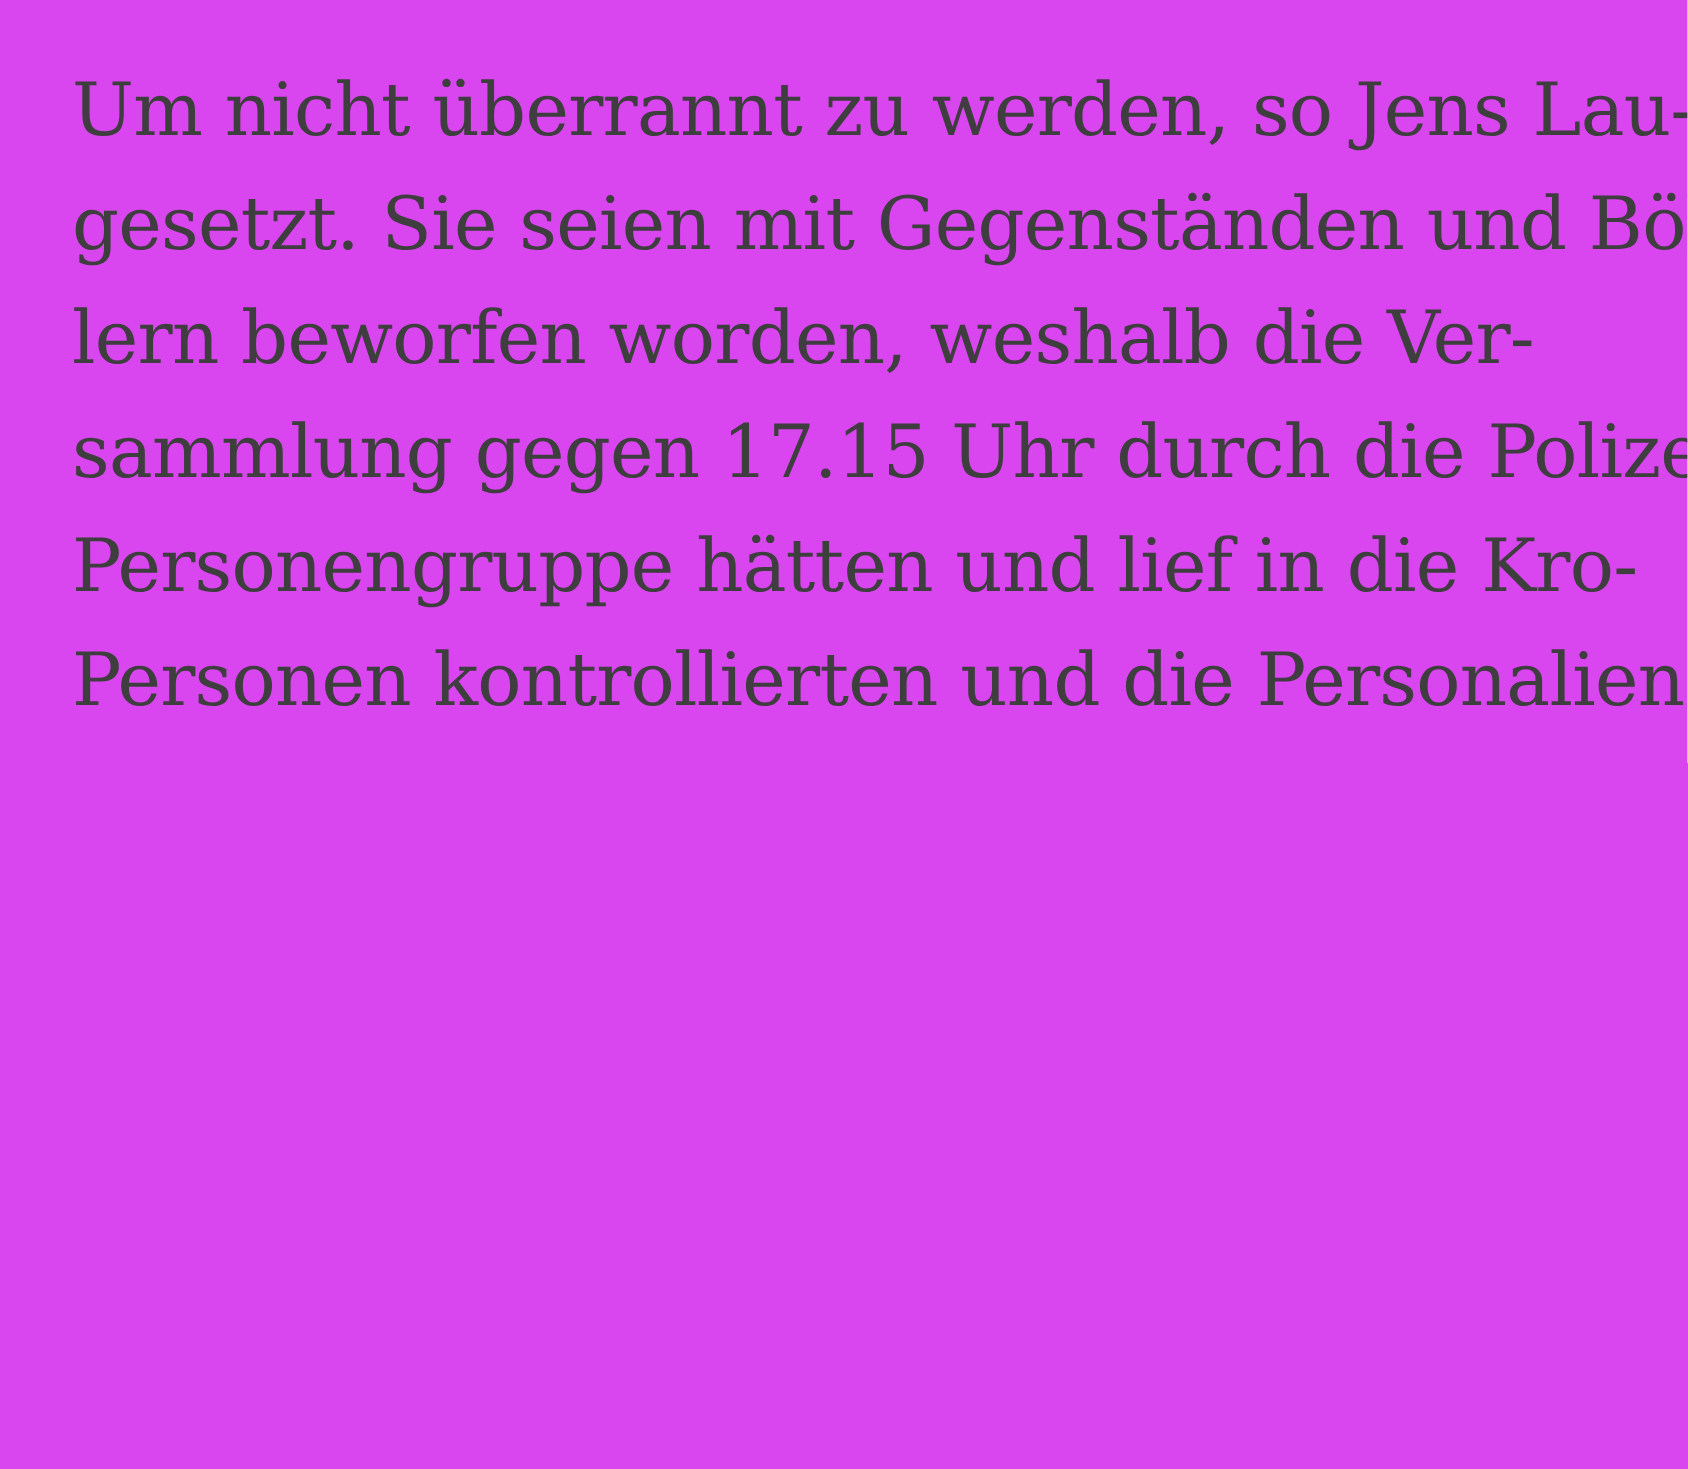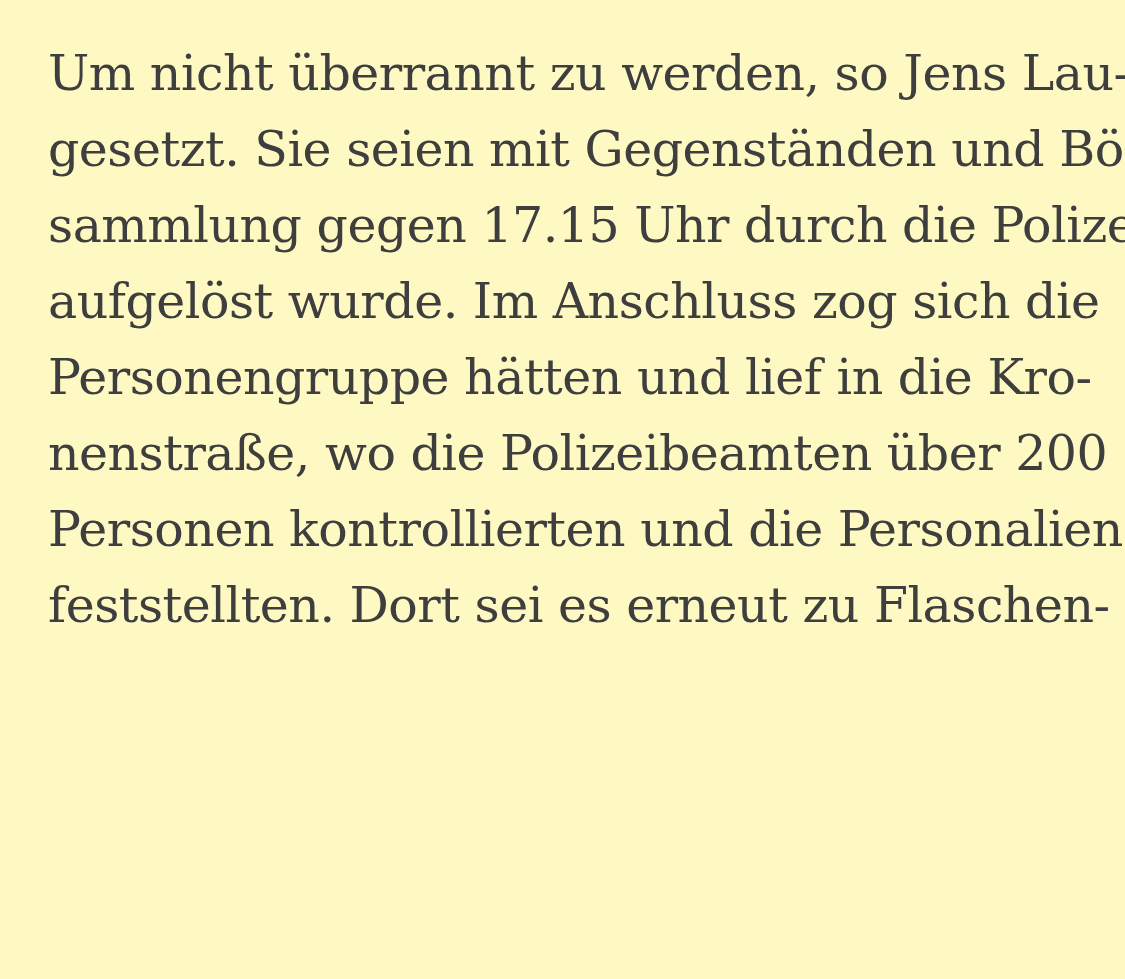--- a/index.html
+++ b/index.html
@@ -4,21 +4,21 @@
 <style>
   html, body {
     margin: 0;
     padding: 0;
     background: #ffffff;
   }
   .page {
     position: relative;
     width: 1125px;
     height: 979px;
-    background: #fef9c3;
+    background: #d946ef;
     overflow: hidden;
   }
   .article-text {
     position: absolute;
     left: 48px;
     top: 36px;
     width: 1065px;
     font-family: "DejaVu Serif", "Liberation Serif", serif;
     font-size: 49px;
     line-height: 76px;
@@ -31,20 +31,18 @@
     height: 76px;
   }
 </style>
 </head>
 <body>
 
 <div class="page">
   <div class="article-text">
     <div class="text-line">Um nicht überrannt zu werden, so Jens Lau-</div>
     <div class="text-line">gesetzt. Sie seien mit Gegenständen und Böl-</div>
+    <div class="text-line">lern beworfen worden, weshalb die Ver-</div>
     <div class="text-line">sammlung gegen 17.15 Uhr durch die Polizei</div>
-    <div class="text-line">aufgelöst wurde. Im Anschluss zog sich die</div>
     <div class="text-line">Personengruppe hätten und lief in die Kro-</div>
-    <div class="text-line">nenstraße, wo die Polizeibeamten über 200</div>
     <div class="text-line">Personen kontrollierten und die Personalien</div>
-    <div class="text-line">feststellten. Dort sei es erneut zu Flaschen-</div>
   </div>
 </div>
 
 </body></html>

